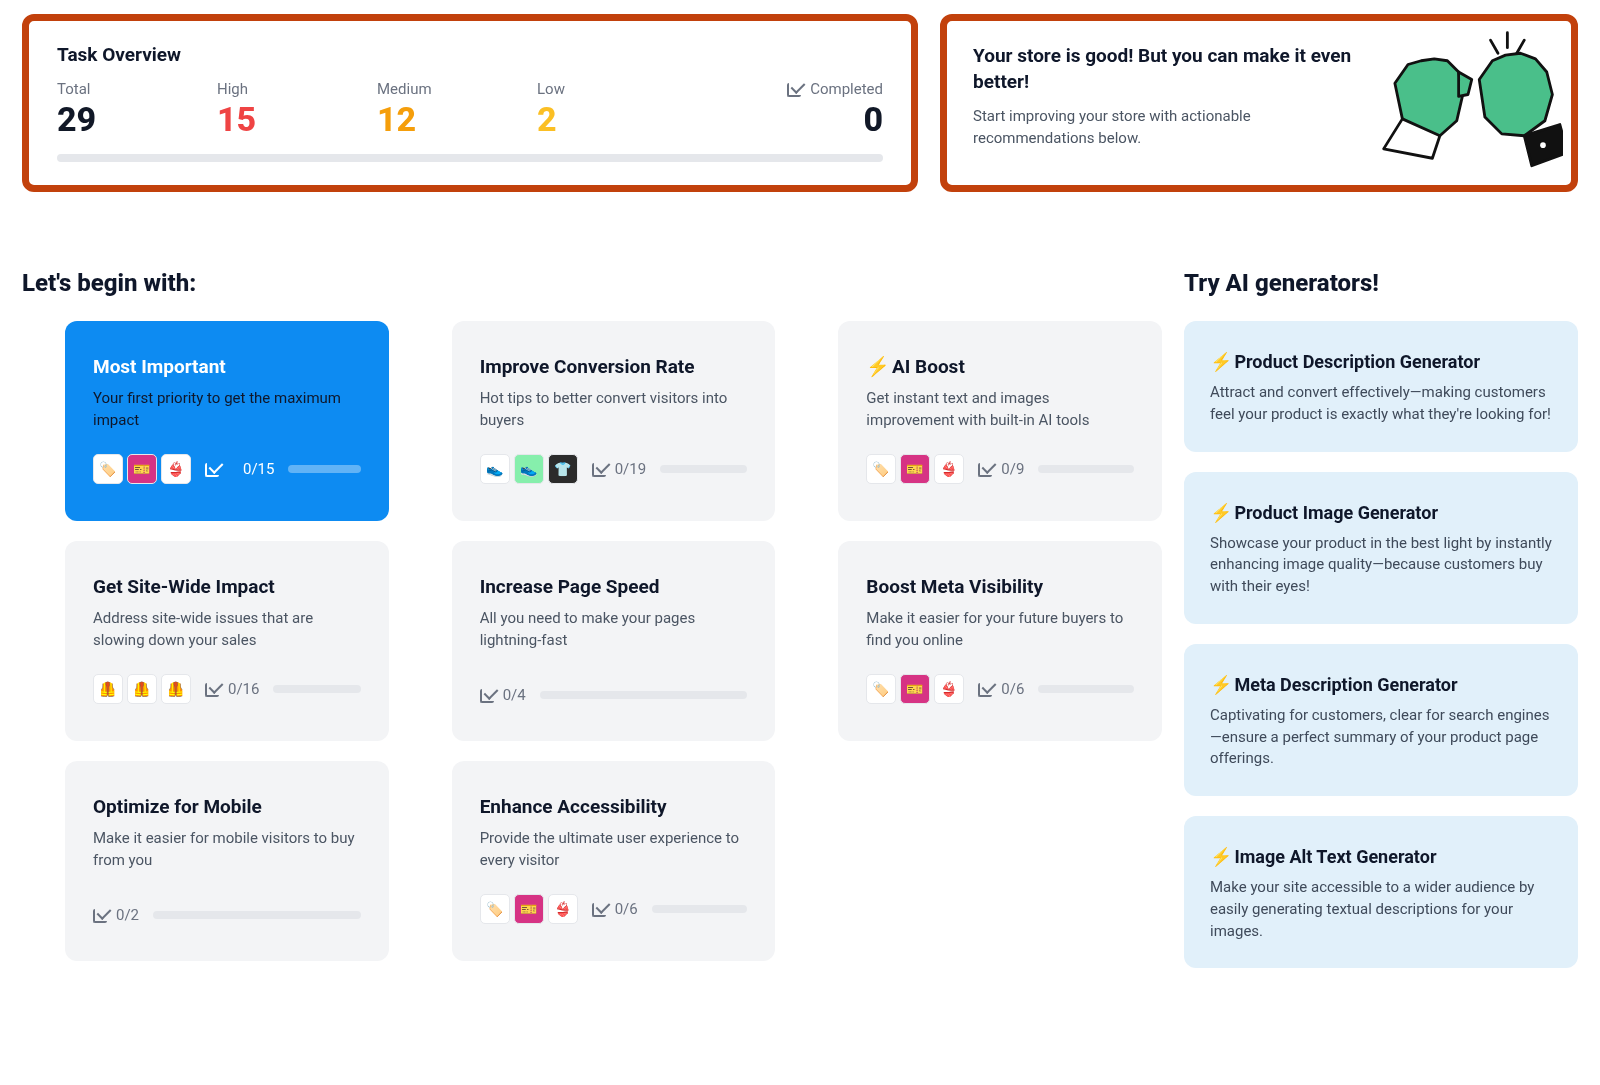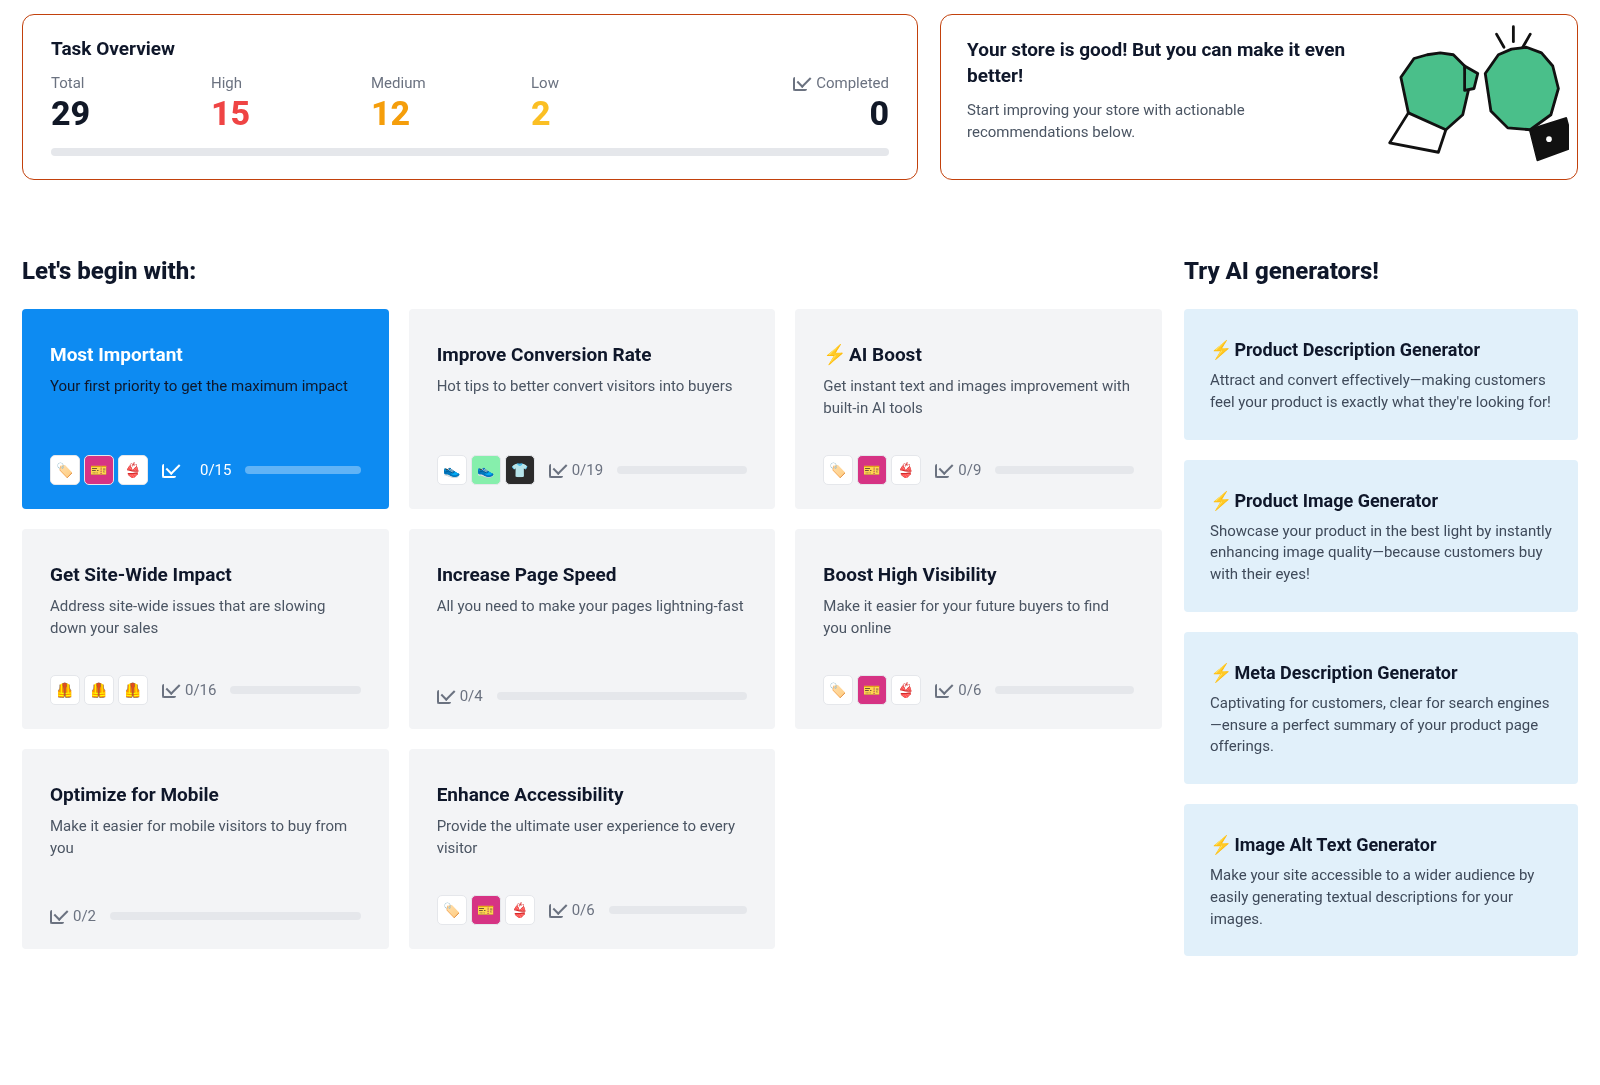--- a/index.html
+++ b/index.html
@@ -12,21 +12,21 @@
   }
   .page {
     padding: 0 22px 40px 22px;
   }
   .top-row {
     display: flex;
     gap: 22px;
     padding-top: 14px;
   }
   .card {
-    border: 1px solid #c2410c;
+    border: 7px solid #c2410c;
     border-radius: 12px;
     background: #ffffff;
   }
   .overview-card {
     flex: 1;
     padding: 22px 28px 22px 28px;
   }
   .overview-title {
     font-size: 19px;
     font-weight: 700;
@@ -116,26 +116,27 @@
     margin-bottom: 24px;
     margin-top: 29px;
   }
   .tile-grid {
     display: grid;
     grid-template-columns: repeat(3, 1fr);
     gap: 20px;
   }
   .tile {
     background: #f3f4f6;
-    border-radius: 4px;
-    padding: 34px 28px 24px 28px;
+    border-radius: 12px;
+    padding: 34px 28px 37px 28px;
     min-height: 200px;
     display: flex;
     flex-direction: column;
     cursor: pointer;
+    margin-left: 43px;
   }
   .tile-title {
     font-size: 19px;
     font-weight: 700;
     color: #0f172a;
     margin-bottom: 10px;
   }
   .tile-desc {
     font-size: 15px;
     color: #4b5563;
@@ -180,21 +181,21 @@
     border-radius: 4px;
   }
   .tile.active { background: #0d8bf2; color: #ffffff; }
   .tile.active .tile-title { color: #ffffff; }
   .tile.active .tile-desc { color: #0f172a; }
   .tile.active .task-count { color: #ffffff; gap: 21px; }
   .tile.active .tile-progress { background: rgba(255,255,255,0.35); }
   .ai-list { display: flex; flex-direction: column; gap: 20px; }
   .ai-tile {
     background: #e1f0fa;
-    border-radius: 4px;
+    border-radius: 12px;
     padding: 30px 26px 26px 26px;
     cursor: pointer;
   }
   .ai-title {
     font-size: 18px;
     font-weight: 700;
     color: #0f172a;
     margin-bottom: 10px;
   }
   .ai-desc {
@@ -364,21 +365,21 @@
           <div class="tile-footer">
             <div class="task-count">
               <span class="check-icon"></span>
               <span>0/4</span>
             </div>
             <div class="tile-progress"></div>
           </div>
         </div>
 
         <div class="tile">
-          <div class="tile-title">Boost High Visibility</div>
+          <div class="tile-title">Boost Meta Visibility</div>
           <div class="tile-desc">Make it easier for your future buyers to find you online</div>
           <div class="tile-footer">
             <div class="thumbs">
               <span class="thumb">🏷️</span>
               <span class="thumb pink">🎫</span>
               <span class="thumb">👙</span>
             </div>
             <div class="task-count">
               <span class="check-icon"></span>
               <span>0/6</span>

